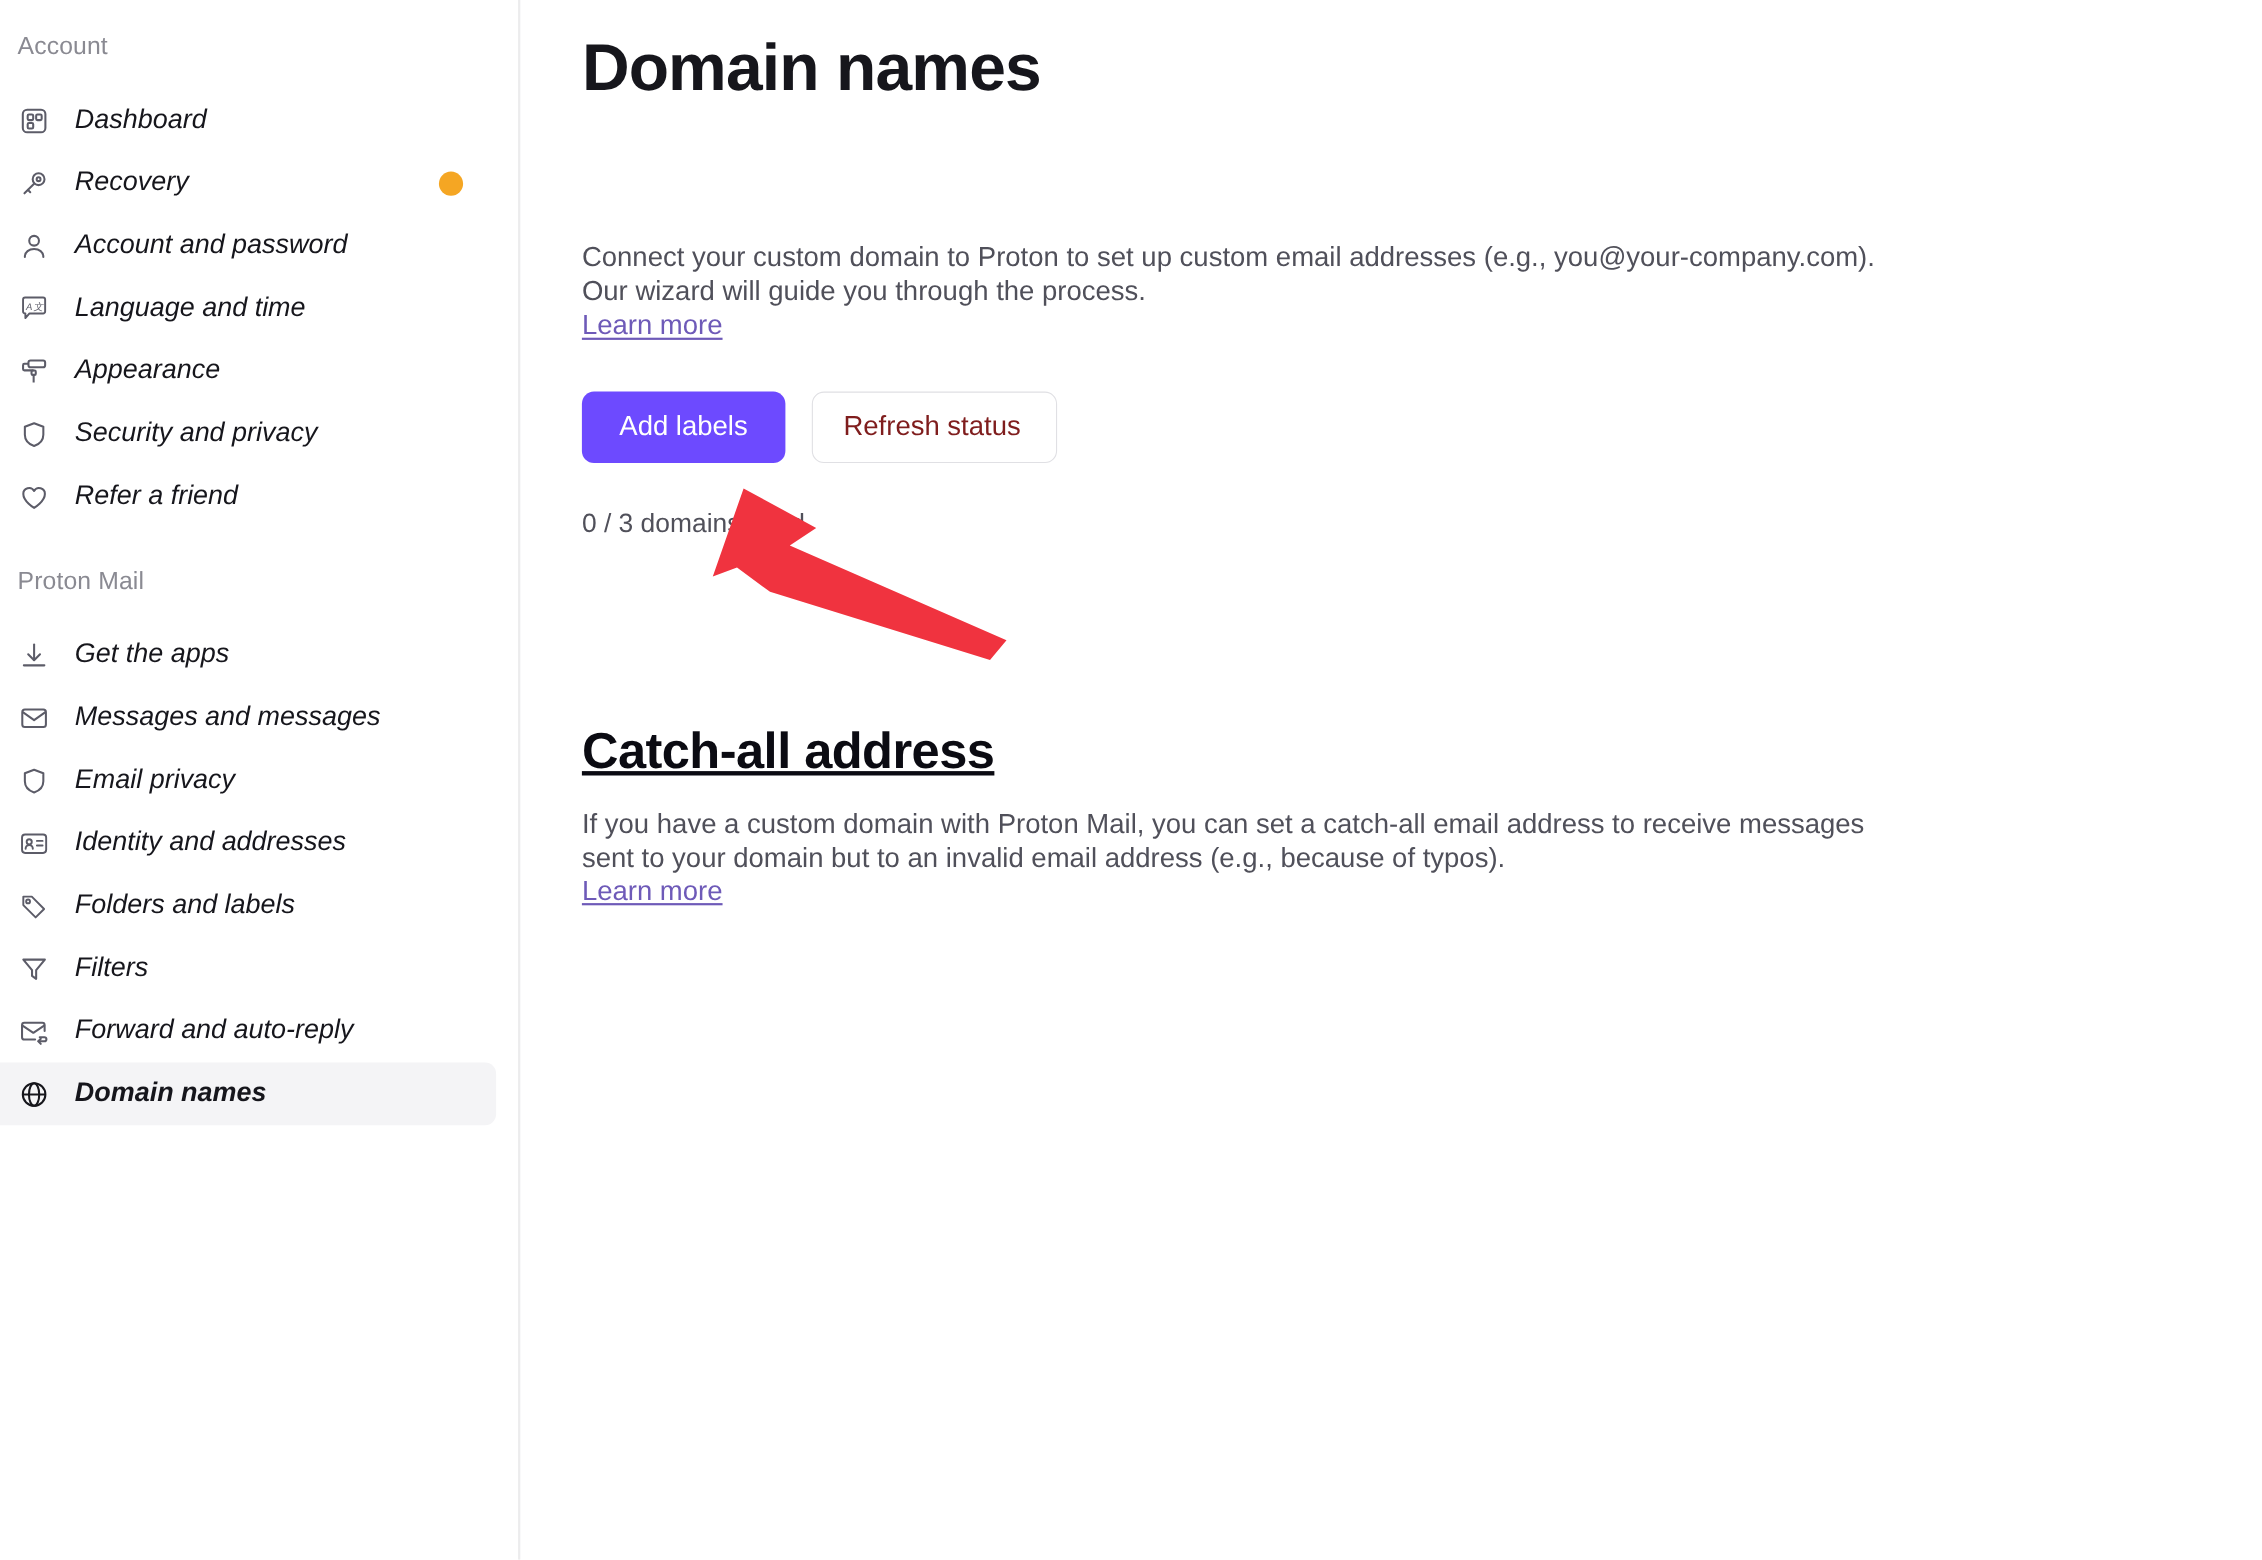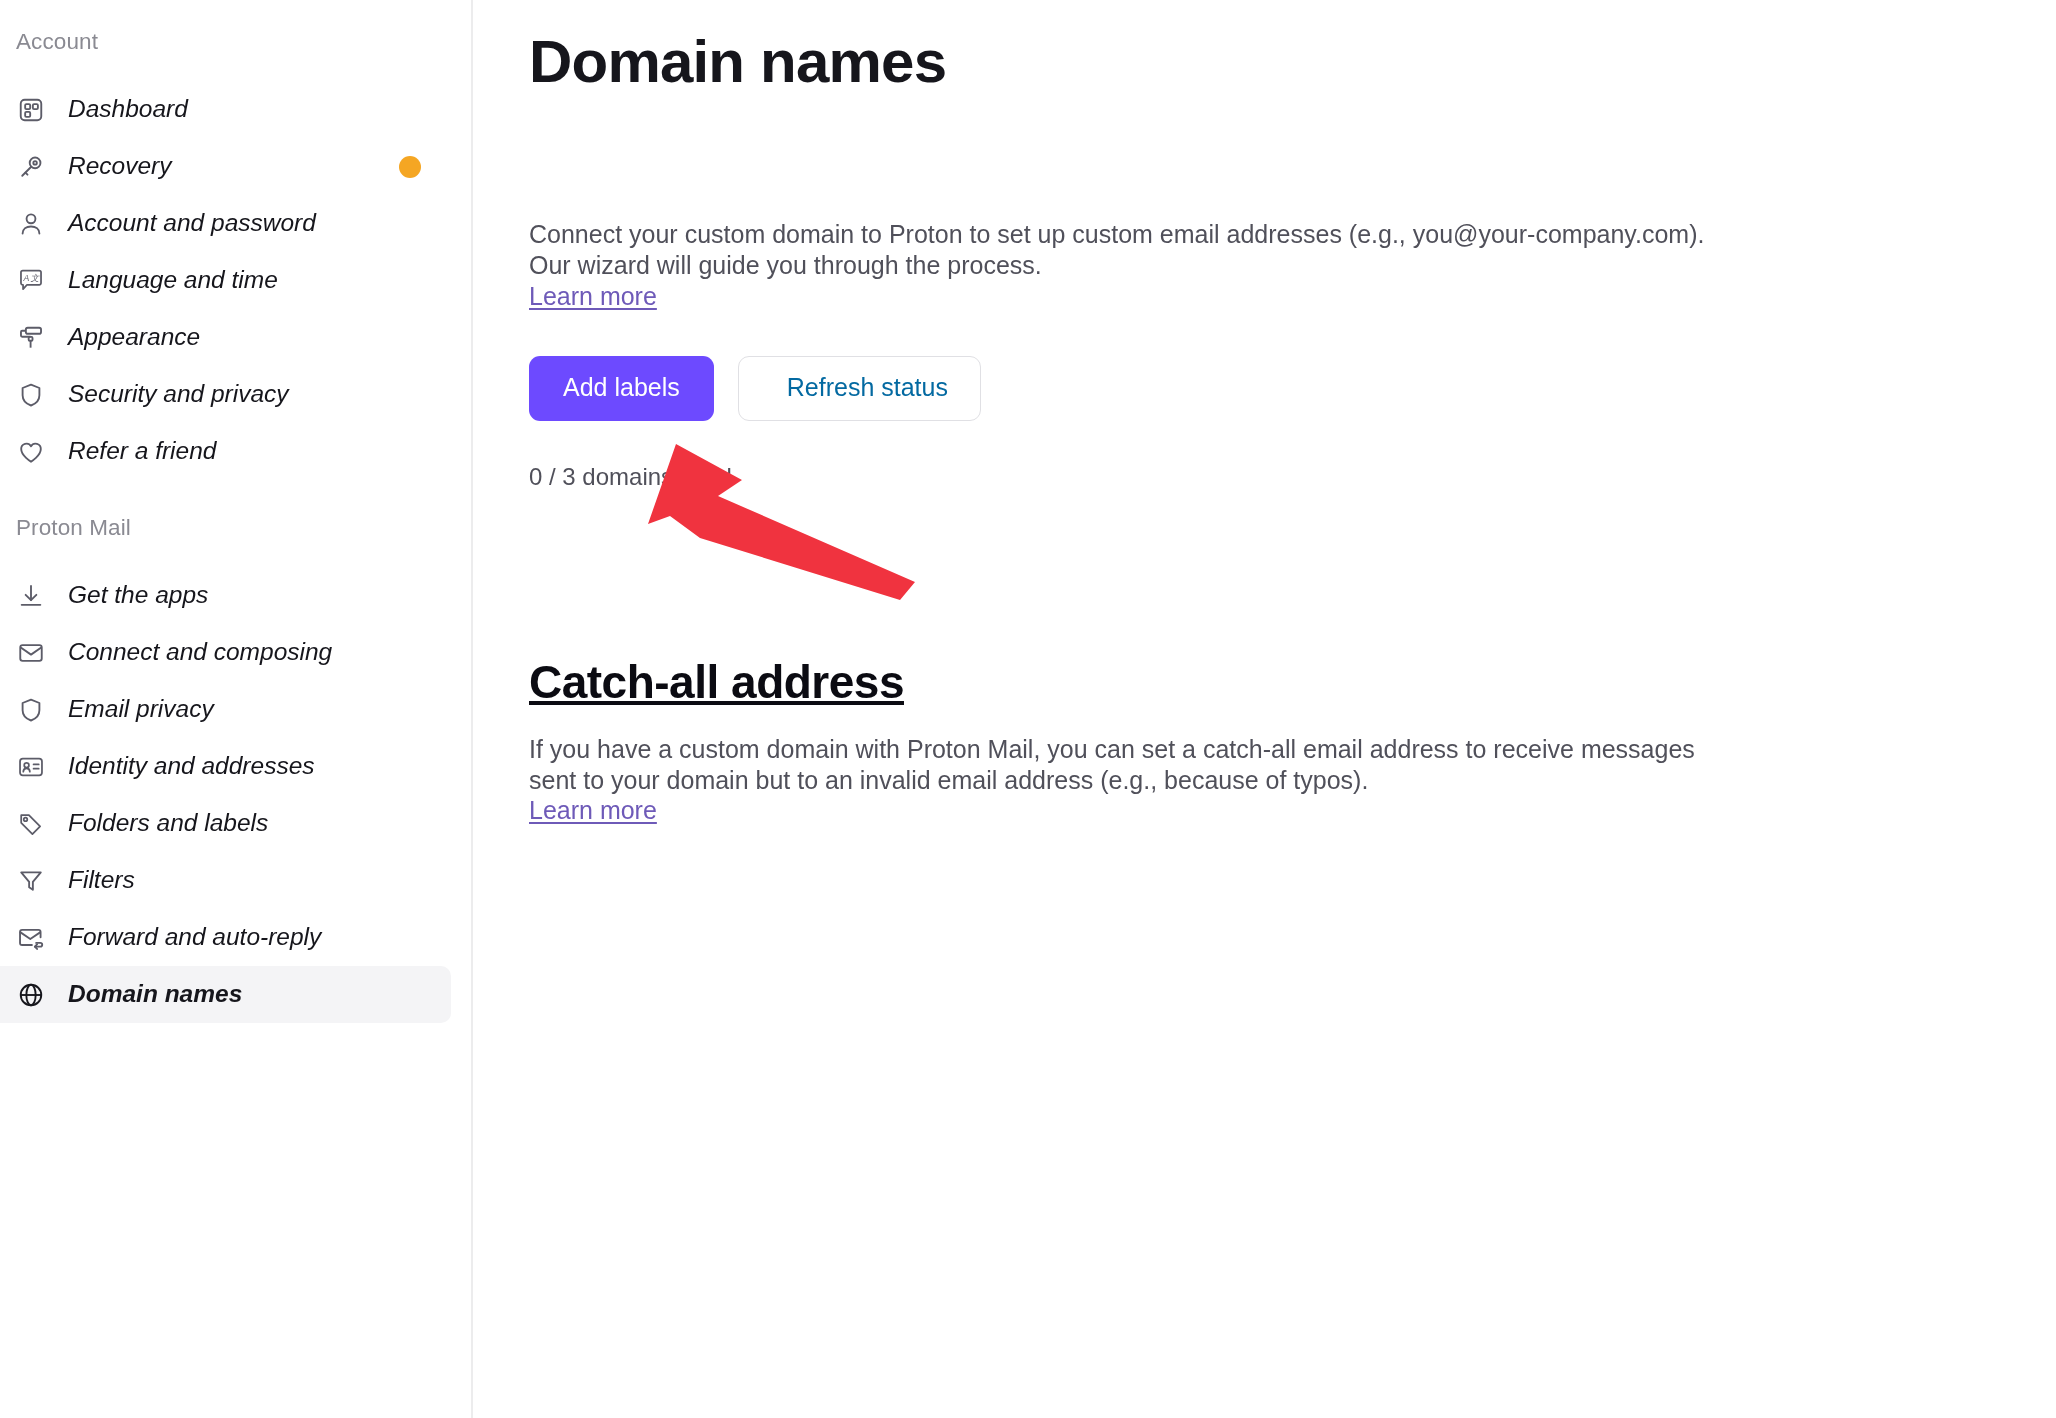--- a/index.html
+++ b/index.html
@@ -139,23 +139,23 @@
     justify-content: center;
   }
   .btn-primary {
     background: #6d4aff;
     color: #ffffff;
     border: none;
     padding: 19px 34px 21px 34px;
   }
   .btn-secondary {
     background: #ffffff;
-    color: #0369a1;
+    color: #7f1d1d;
     border: 1.5px solid #e0e0e4;
-    padding: 18px 32px 20px 48px;
+    padding: 18px 32px 20px 28px;
   }
 
   .counter {
     font-size: 24px;
     color: #50505a;
     margin-top: 42px;
   }
 
   .section-title {
     font-size: 46px;
@@ -276,21 +276,21 @@
       <span class="nav-label">Get the apps</span>
     </div>
 
     <div class="nav-item">
       <span class="nav-icon">
         <svg width="28" height="28" viewBox="0 0 24 24" fill="none" stroke="currentColor" stroke-width="1.6" stroke-linejoin="round">
           <rect x="2.8" y="5.2" width="18.4" height="13.6" rx="2"></rect>
           <path d="M3.2 7.2 12 13.4l8.8-6.2"></path>
         </svg>
       </span>
-      <span class="nav-label">Connect and composing</span>
+      <span class="nav-label">Messages and messages</span>
     </div>
 
     <div class="nav-item">
       <span class="nav-icon">
         <svg width="28" height="28" viewBox="0 0 24 24" fill="none" stroke="currentColor" stroke-width="1.6" stroke-linejoin="round">
           <path d="M12 3.2 4.8 6v6.2c0 4.3 3 7.3 7.2 8.8 4.2-1.5 7.2-4.5 7.2-8.8V6z"></path>
         </svg>
       </span>
       <span class="nav-label">Email privacy</span>
     </div>

